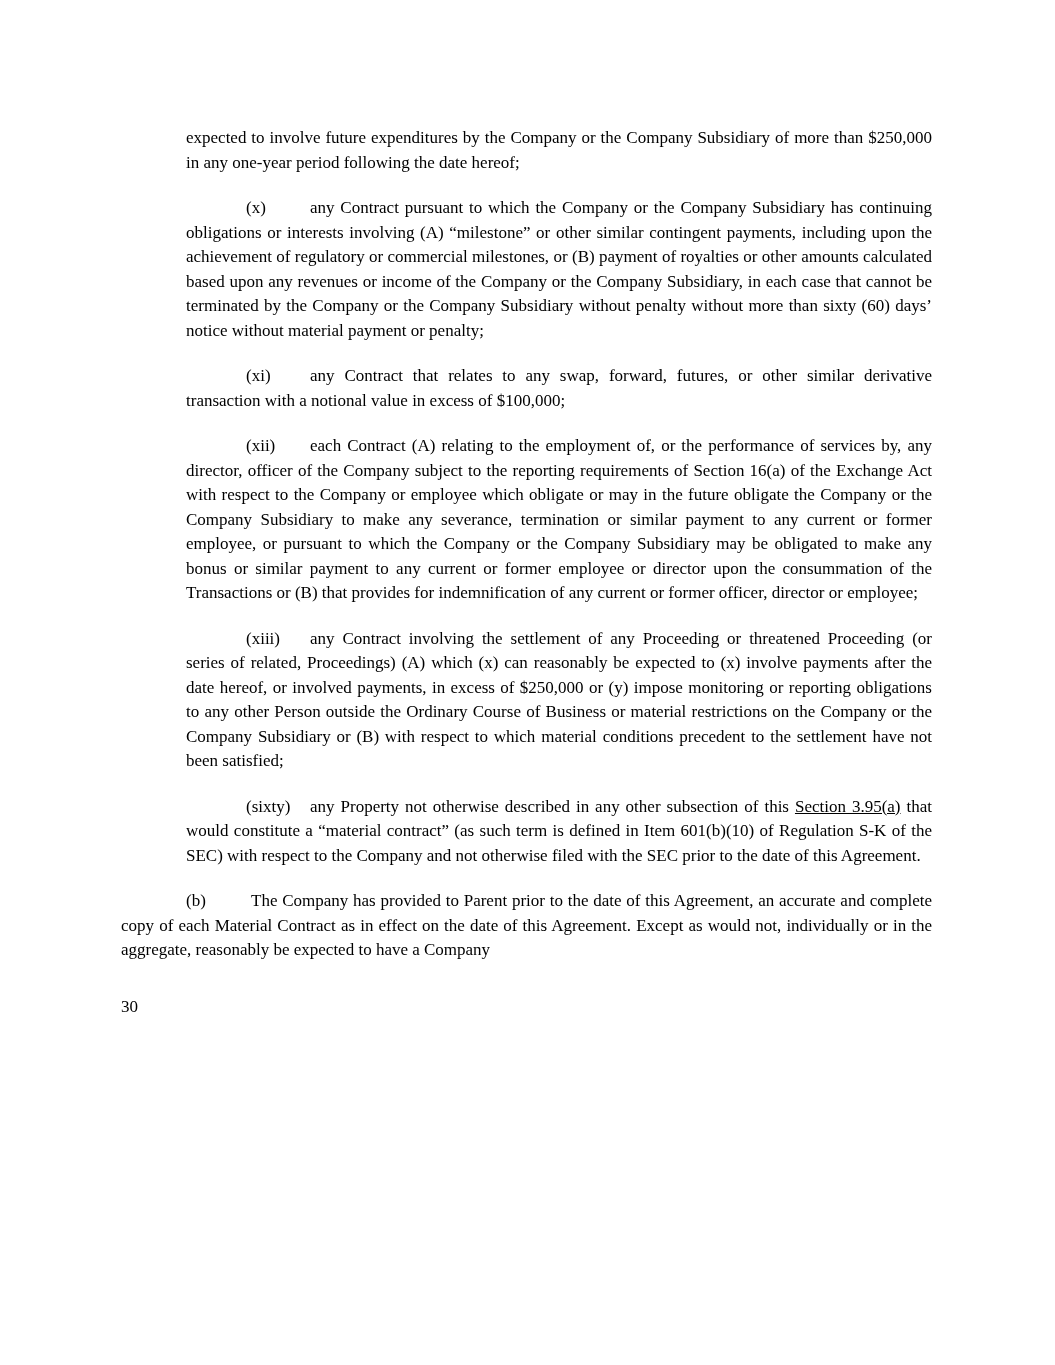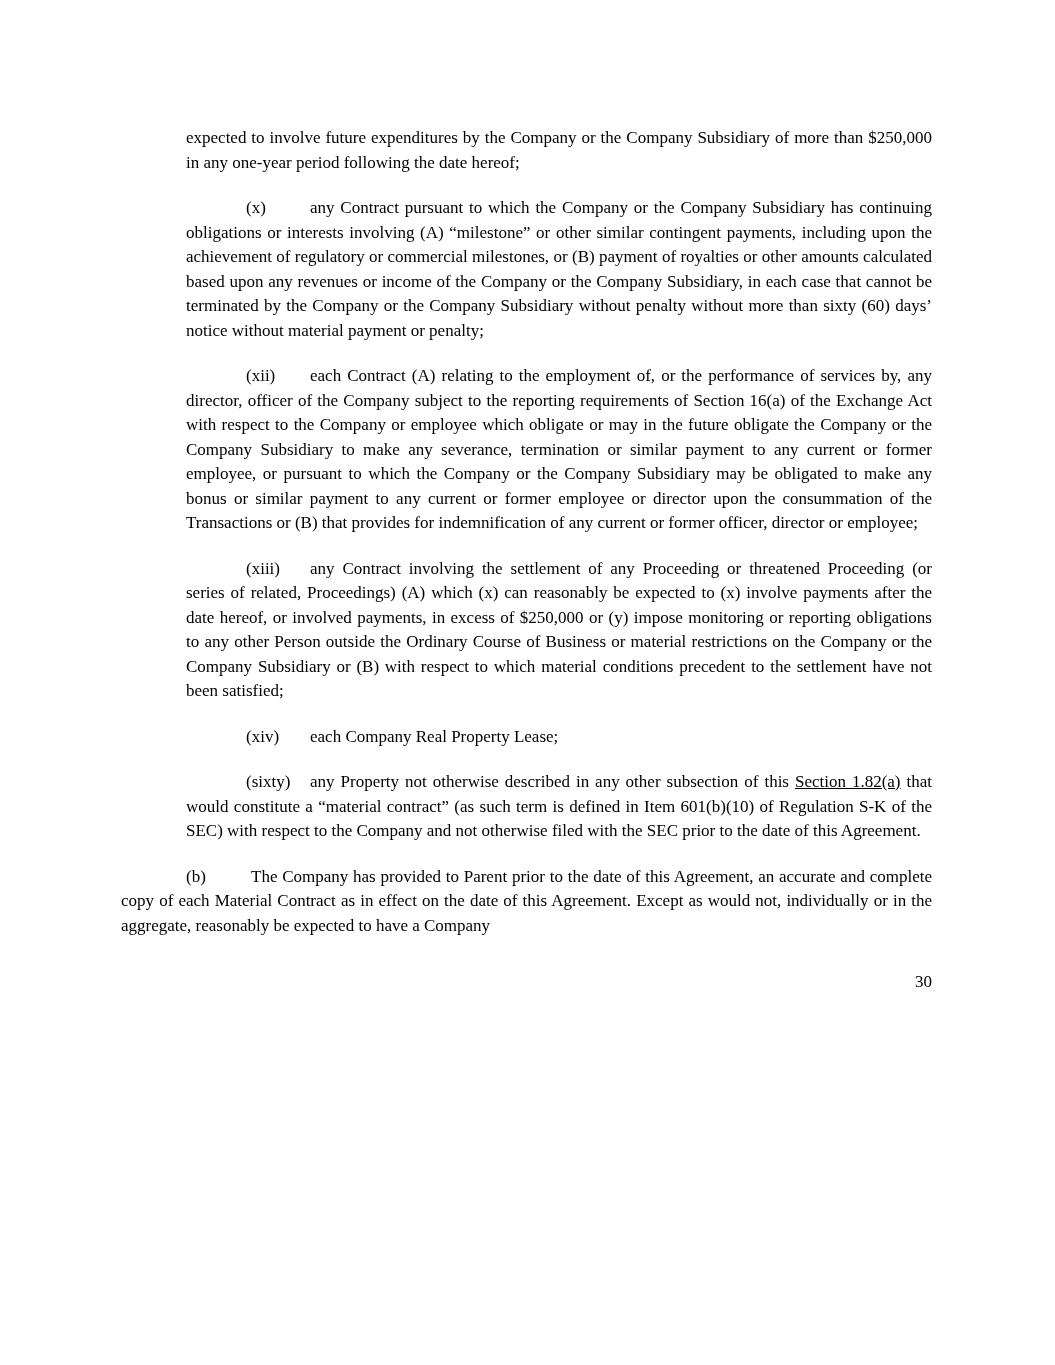--- a/index.html
+++ b/index.html
@@ -40,55 +40,55 @@
   }
   .p-b .lbl {
     display: inline-block;
     width: 65px;
     text-indent: 0;
   }
   .xref {
     text-decoration: underline;
   }
   .page-number {
-    text-align: right;
+    text-align: left;
     margin-top: 32px;
     margin-bottom: 0;
   }
 </style>
 </head>
 <body>
 
 <div class="page">
 
   <p class="p-cont">
     <span>expected to involve future expenditures by the Company or the Company Subsidiary of more than $250,000 in any one-year period following the date hereof;</span>
   </p>
 
   <p class="p-item">
     <span class="lbl">(x)</span><span>any Contract pursuant to which the Company or the Company Subsidiary has continuing obligations or interests involving (A) “milestone” or other similar contingent payments, including upon the achievement of regulatory or commercial milestones, or (B) payment of royalties or other amounts calculated based upon any revenues or income of the Company or the Company Subsidiary, in each case that cannot be terminated by the Company or the Company Subsidiary without penalty without more than sixty (60) days’ notice without material payment or penalty;</span>
   </p>
 
+  <p class="p-item">
+    <span class="lbl">(xi)</span><span>any Contract that relates to any swap, forward, futures, or other similar derivative transaction with a notional value in excess of $100,000;</span>
+  </p>
 
   <p class="p-item">
     <span class="lbl">(xii)</span><span>each Contract (A) relating to the employment of, or the performance of services by, any director, officer of the Company subject to the reporting requirements of Section 16(a) of the Exchange Act with respect to the Company or employee which obligate or may in the future obligate the Company or the Company Subsidiary to make any severance, termination or similar payment to any current or former employee, or pursuant to which the Company or the Company Subsidiary may be obligated to make any bonus or similar payment to any current or former employee or director upon the consummation of the Transactions or (B) that provides for indemnification of any current or former officer, director or employee;</span>
   </p>
 
   <p class="p-item">
     <span class="lbl">(xiii)</span><span>any Contract involving the settlement of any Proceeding or threatened Proceeding (or series of related, Proceedings) (A) which (x) can reasonably be expected to (x) involve payments after the date hereof, or involved payments, in excess of $250,000 or (y) impose monitoring or reporting obligations to any other Person outside the Ordinary Course of Business or material restrictions on the Company or the Company Subsidiary or (B) with respect to which material conditions precedent to the settlement have not been satisfied;</span>
   </p>
 
-  <p class="p-item">
-    <span class="lbl">(xiv)</span><span>each Company Real Property Lease;</span>
-  </p>
 
 
 
   <p class="p-item">
-    <span class="lbl">(sixty)</span><span>any Property not otherwise described in any other subsection of this </span><span class="xref">Section 1.82(a)</span><span> that would constitute a “material contract” (as such term is defined in Item 601(b)(10) of Regulation S-K of the SEC) with respect to the Company and not otherwise filed with the SEC prior to the date of this Agreement.</span>
+    <span class="lbl">(sixty)</span><span>any Property not otherwise described in any other subsection of this </span><span class="xref">Section 3.95(a)</span><span> that would constitute a “material contract” (as such term is defined in Item 601(b)(10) of Regulation S-K of the SEC) with respect to the Company and not otherwise filed with the SEC prior to the date of this Agreement.</span>
   </p>
 
   <p class="p-b">
     <span class="lbl">(b)</span><span>The Company has provided to Parent prior to the date of this Agreement, an accurate and complete copy of each Material Contract as in effect on the date of this Agreement. Except as would not, individually or in the aggregate, reasonably be expected to have a Company</span>
   </p>
 
   <p class="page-number">30</p>
 
 </div>
 

